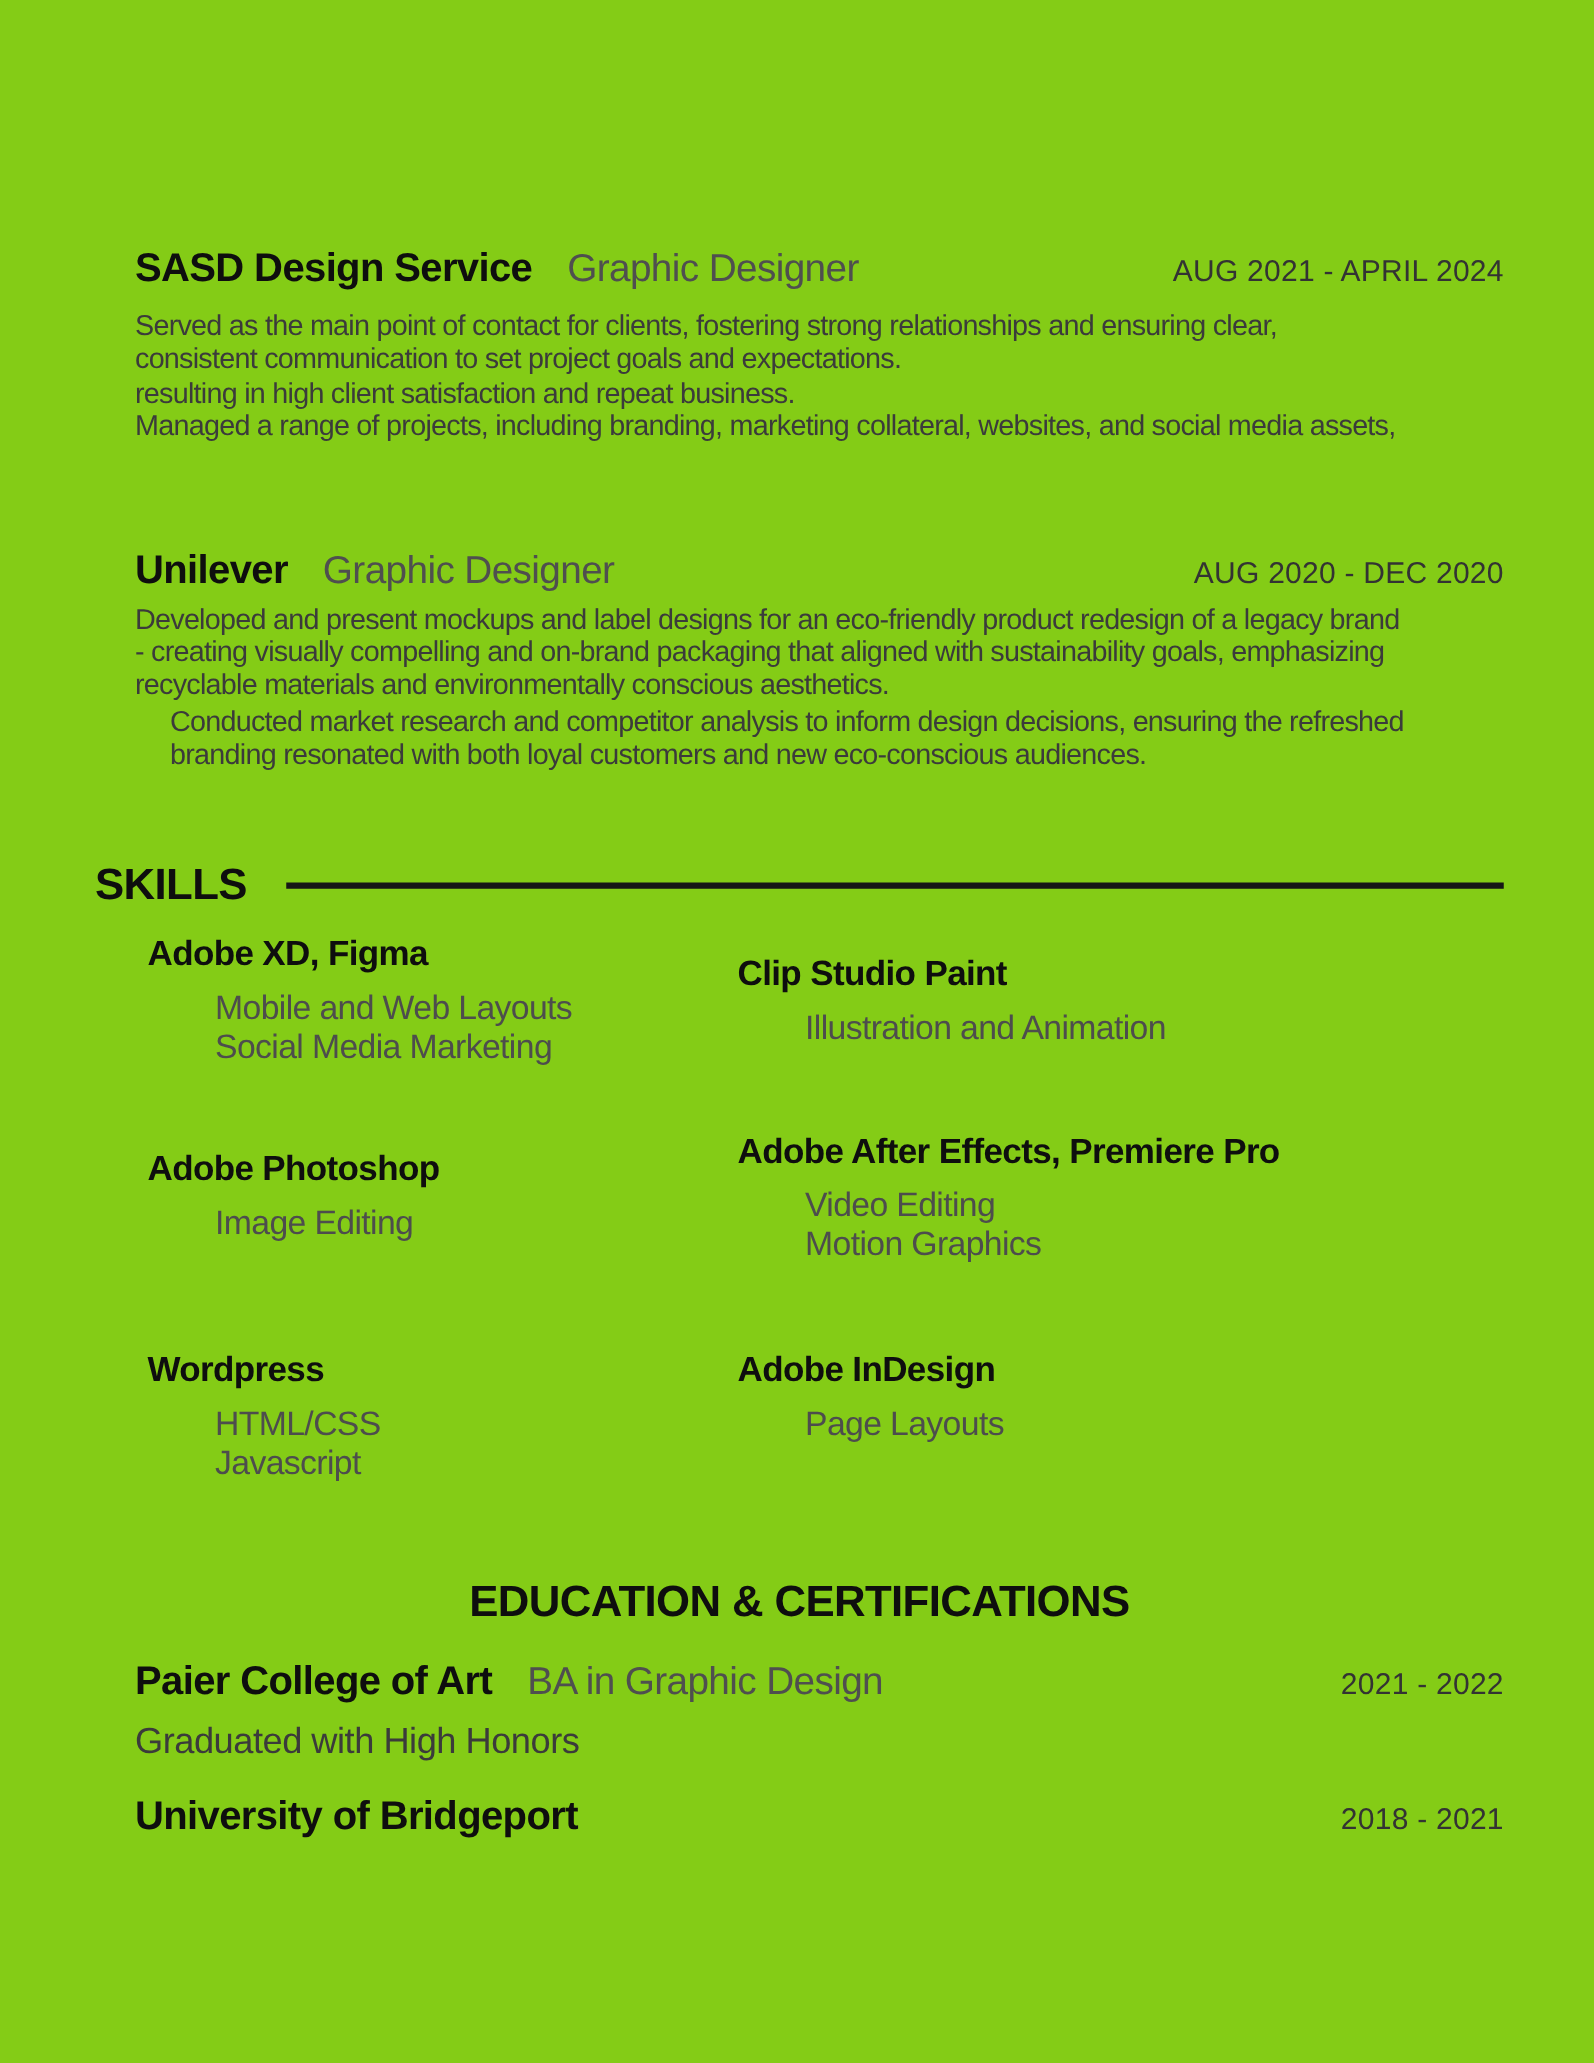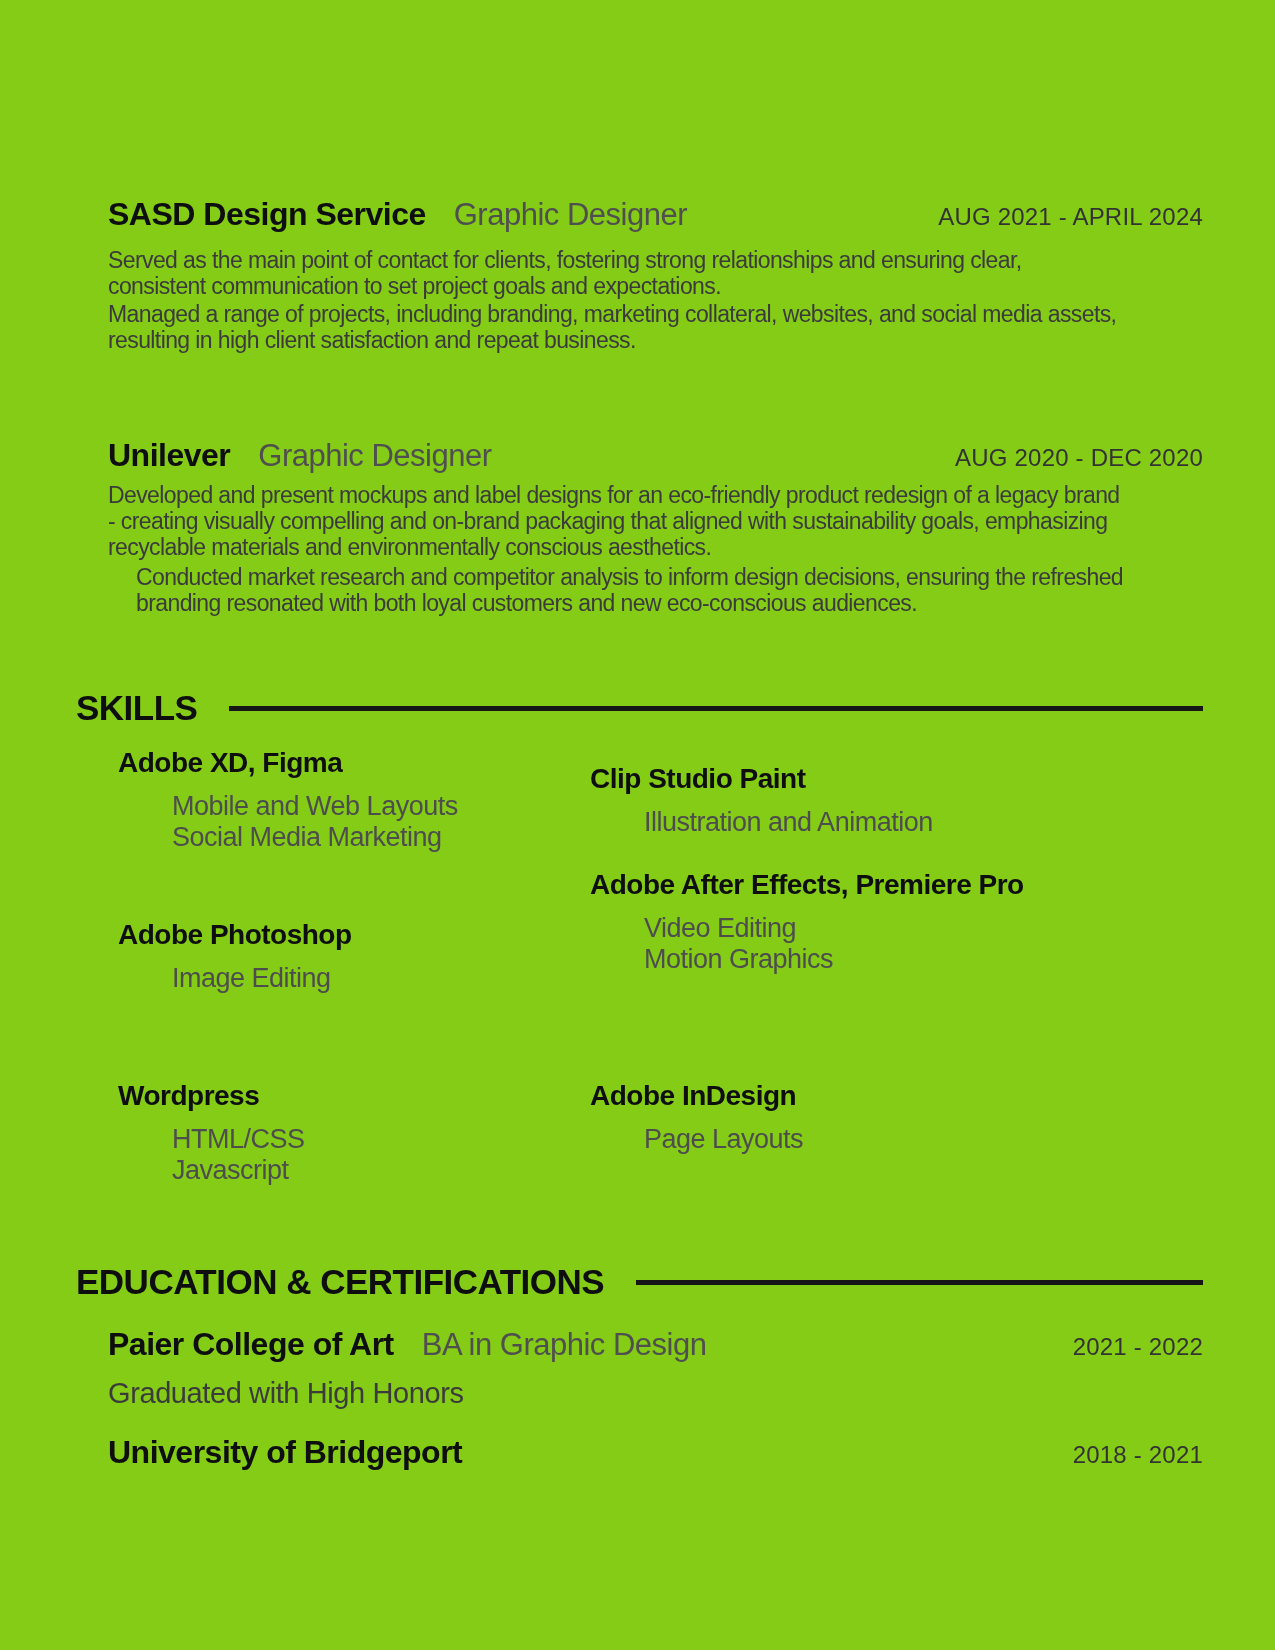--- a/index.html
+++ b/index.html
@@ -112,22 +112,22 @@
     <span class="entry-subtitle">Graphic Designer</span>
     <span class="entry-dates">AUG 2021 - APRIL 2024</span>
   </div>
 
   <div class="abs para" style="top:247px;">
     <div class="line">Served as the main point of contact for clients, fostering strong relationships and ensuring clear,</div>
     <div class="line">consistent communication to set project goals and expectations.</div>
   </div>
 
   <div class="abs para" style="top:301px;">
+    <div class="line">resulting in high client satisfaction and repeat business.</div>
     <div class="line">Managed a range of projects, including branding, marketing collateral, websites, and social media assets,</div>
-    <div class="line">resulting in high client satisfaction and repeat business.</div>
   </div>
 
   <div class="abs entry-header" style="top:437px;">
     <span class="entry-title">Unilever</span>
     <span class="entry-subtitle">Graphic Designer</span>
     <span class="entry-dates">AUG 2020 - DEC 2020</span>
   </div>
 
   <div class="abs para" style="top:482px;">
     <div class="line">Developed and present mockups and label designs for an eco-friendly product redesign of a legacy brand</div>
@@ -160,21 +160,21 @@
     </div>
   </div>
 
   <div class="abs skill-group" style="left:118px; top:919px;">
     <div class="skill-name">Adobe Photoshop</div>
     <div class="skill-items">
       <div class="skill-item">Image Editing</div>
     </div>
   </div>
 
-  <div class="abs skill-group" style="left:590px; top:869px;">
+  <div class="abs skill-group" style="left:590px; top:905px;">
     <div class="skill-name">Adobe After Effects, Premiere Pro</div>
     <div class="skill-items">
       <div class="skill-item">Video Editing</div>
       <div class="skill-item">Motion Graphics</div>
     </div>
   </div>
 
   <div class="abs skill-group" style="left:118px; top:1080px;">
     <div class="skill-name">Wordpress</div>
     <div class="skill-items">
@@ -183,21 +183,21 @@
     </div>
   </div>
 
   <div class="abs skill-group" style="left:590px; top:1080px;">
     <div class="skill-name">Adobe InDesign</div>
     <div class="skill-items">
       <div class="skill-item">Page Layouts</div>
     </div>
   </div>
 
-  <div class="abs section-row" style="top:1262px;">
+  <div class="abs section-row" style="top:1262px;flex-direction:column;">
     <span class="section-title">EDUCATION &amp; CERTIFICATIONS</span>
     <span class="section-rule"></span>
   </div>
 
   <div class="abs entry-header" style="top:1326px;">
     <span class="entry-title">Paier College of Art</span>
     <span class="entry-subtitle">BA in Graphic Design</span>
     <span class="entry-dates">2021 - 2022</span>
   </div>
 

